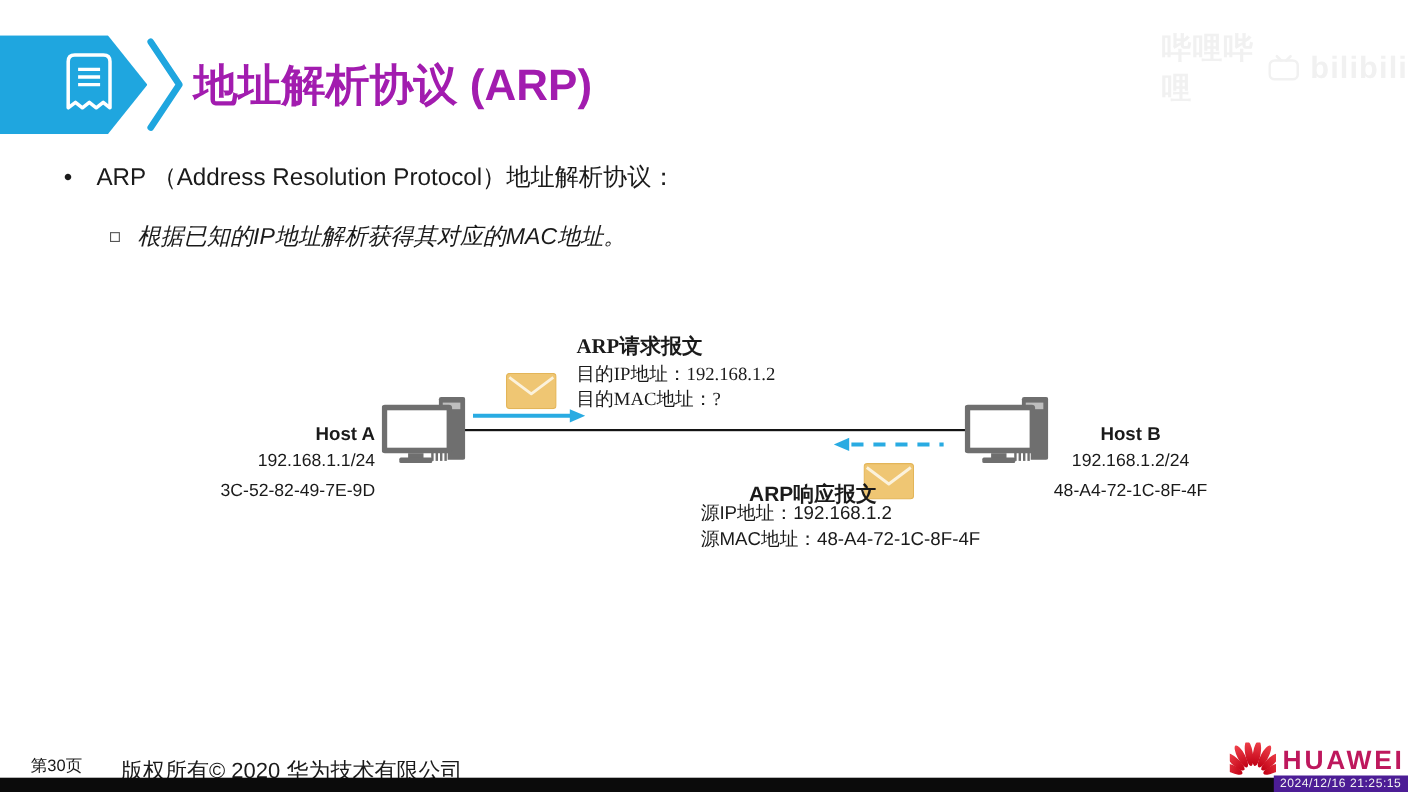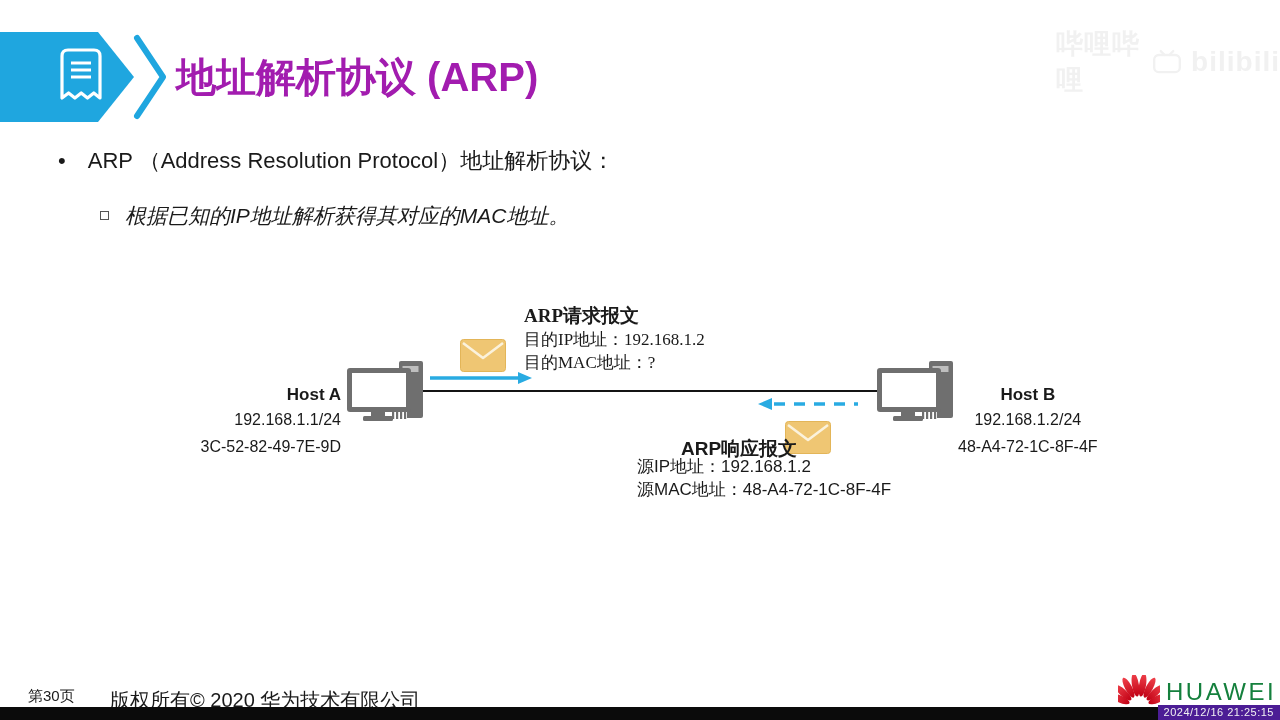--- a/index.html
+++ b/index.html
@@ -45,21 +45,21 @@
   .req-block{position:absolute;left:524px;top:303px;white-space:nowrap;font-family:Liberation Serif, serif;}
   .req-block .msg-title{font-size:19px;font-weight:bold;line-height:25px;}
   .req-block .msg-line{font-size:17px;line-height:23px;}
   .rep-title{position:absolute;left:641px;top:436px;font-size:19px;font-weight:bold;white-space:nowrap;margin-left:40px;}
   .rep-lines{position:absolute;left:637px;top:455px;white-space:nowrap;}
   .rep-lines .msg-line{font-size:17px;line-height:23px;}
   
   .footer-page{position:absolute;left:28px;top:687px;font-size:15px;}
   .footer-copy{position:absolute;left:110px;top:687px;font-size:20px;}
   .huawei-logo{position:absolute;left:1118px;top:675px;display:flex;align-items:center;z-index:1;}
-  .huawei-logo .hw-text{font-size:24px;font-weight:400;letter-spacing:2.5px;color:#15803d;margin-left:6px;}
+  .huawei-logo .hw-text{font-size:24px;font-weight:700;letter-spacing:2.5px;color:#be185d;margin-left:6px;}
   
   .bottom-bar{position:absolute;left:0;bottom:0;width:1280px;height:13px;background:#0b0b0b;z-index:10;}
   .timestamp{position:absolute;right:0;bottom:0;z-index:11;background:#4c1d95;color:#f2f2f2;
     font-size:11px;line-height:15px;height:15px;padding:0 6px;letter-spacing:0.5px;}
 </style>
 </head>
 <body>
 
 <div class="stage">
 

